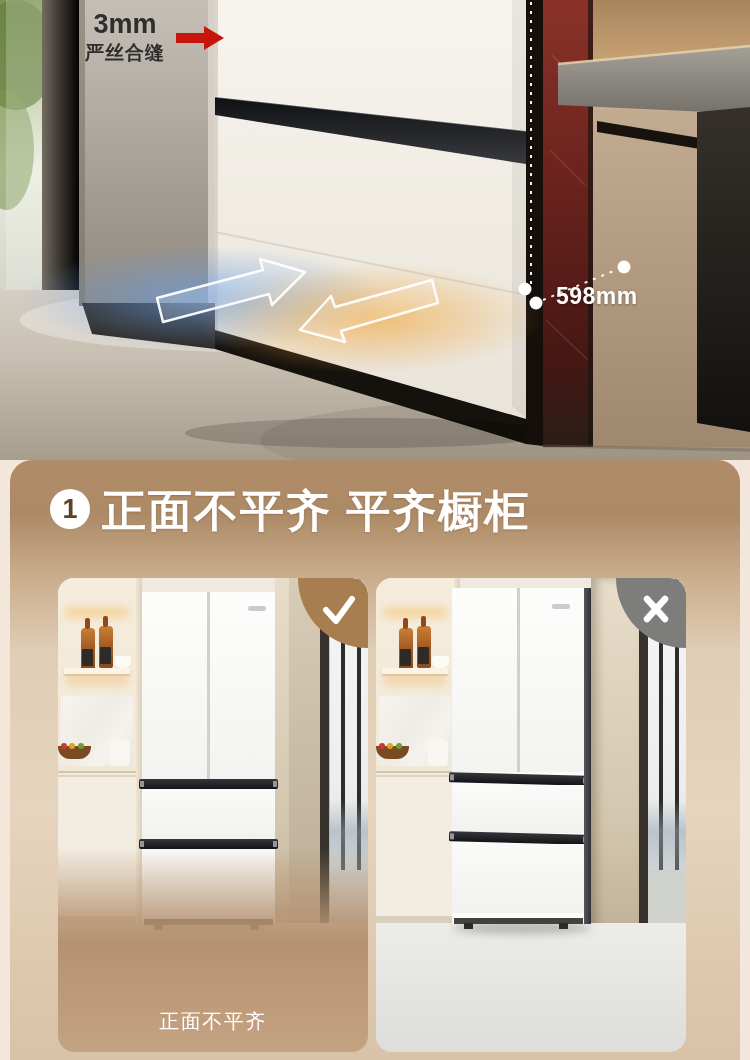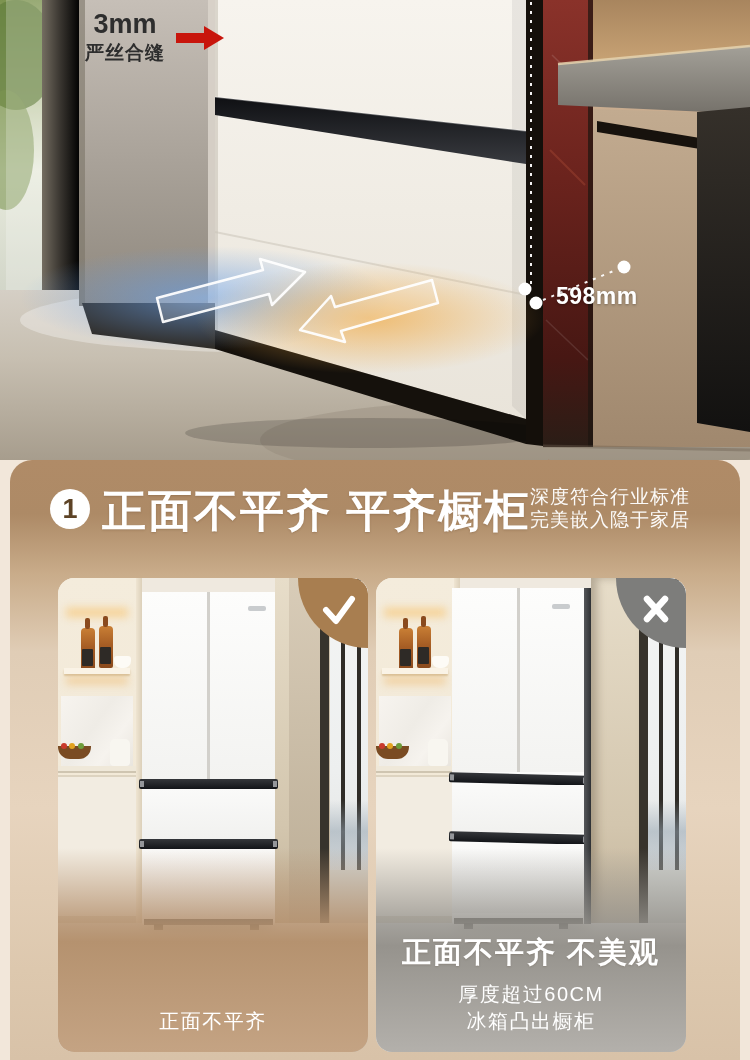--- a/index.html
+++ b/index.html
@@ -284,24 +284,20 @@
       <div class="shaft"></div>
         <div class="head"></div>
     </div>
     <div class="depth-label">598mm</div>
   </div>
 
   <div class="card">
     <div class="card-header">
       <div class="badge-number">1</div>
       <div class="card-title">正面不平齐 平齐橱柜</div>
-      <div class="card-subtitle">
-        <div>深度符合行业标准</div>
-        <div>完美嵌入隐于家居</div>
-      </div>
     </div>
 
     <div class="panel good">
       <div class="scene">
         <div class="niche">
           <div class="glow"></div>
             <div class="glow2"></div>
           <div class="bottle b1">
               <div class="neck"></div>
               <div class="label"></div>
@@ -422,20 +418,15 @@
           <div class="side-face"></div>
           <div class="foot fl"></div>
             <div class="foot fr"></div>
         </div>
       </div>
       <div class="corner-badge cross">
         <svg width="44" height="40" viewBox="0 0 44 40">
           <path d="M13 9 L31 29 M31 9 L13 29" fill="none" stroke="#ffffff" stroke-width="6.5" stroke-linecap="round"></path>
         </svg>
       </div>
-      <div class="panel-overlay">
-        <div class="panel-title">正面不平齐 不美观</div>
-        <div class="panel-line1">厚度超过60CM</div>
-        <div class="panel-line2">冰箱凸出橱柜</div>
-      </div>
     </div>
   </div>
 </div>
 
 </body></html>

